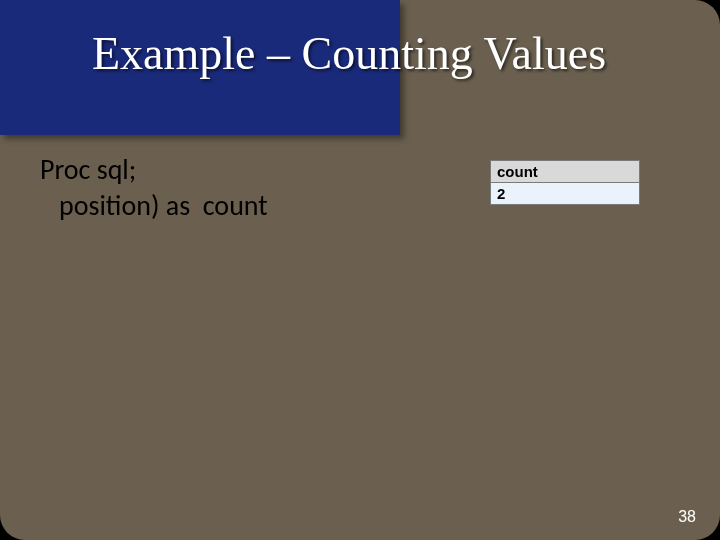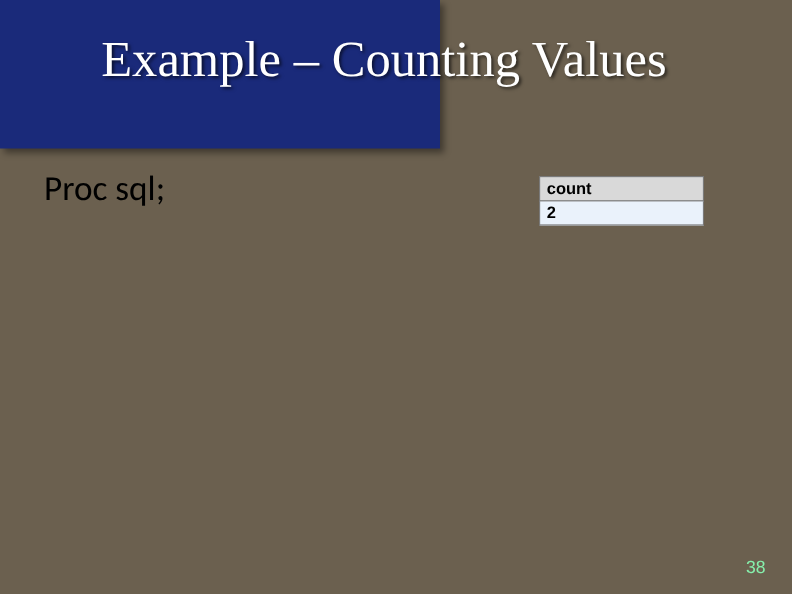--- a/index.html
+++ b/index.html
@@ -9,20 +9,21 @@
     height: 540px;
     overflow: hidden;
     font-family: Calibri, "Segoe UI", Arial, sans-serif;
     background: #000;
   }
   .slide {
     position: relative;
     width: 720px;
     height: 540px;
     background: #6b604f; 
+    border-radius: 25px;
   }
   .header-band {
     position: absolute;
     top: 0;
     left: 0;
     width: 400px;
     height: 135px;
     background: #1a2a7a; 
     box-shadow: 4px 4px 6px rgba(0,0,0,0.4);
   }
@@ -37,21 +38,21 @@
     font-family: "Times New Roman", Georgia, serif;
     text-shadow: 2px 2px 3px rgba(0,0,0,0.6);
     line-height: 1.05;
     white-space: nowrap;
   }
   .code-block {
     position: absolute;
     top: 152px;
     left: 40px;
     color: #000;
-    font-size: 32px;
+    font-size: 28px;
     line-height: 1.28;
     font-weight: 400;
   }
   .code-block .line { white-space: pre; }
   .result-table {
     position: absolute;
     top: 160px;
     left: 490px;
     width: 150px;
     border-collapse: collapse;
@@ -70,34 +71,35 @@
   .result-table th {
     background: #d9d9d9;
   }
   .result-table td {
     background: #eaf2fb;
   }
   .page-num {
     position: absolute;
     bottom: 14px;
     right: 24px;
-    color: #86efac;
+    color: #ffffff;
     font-size: 16px;
     font-family: Arial, sans-serif;
   }
 </style>
 </head>
 <body>
 
 <div class="slide">
   <div class="header-band"></div>
   <div class="title">Example – Counting Values</div>
 
   <div class="code-block">
     <div class="line">Proc sql;</div>
+    <div class="line">   position) as  count</div>
   </div>
 
   <table class="result-table">
     <tbody>
         <tr>
       <th>count</th>
     </tr>
     <tr>
       <td>2</td>
     </tr>

